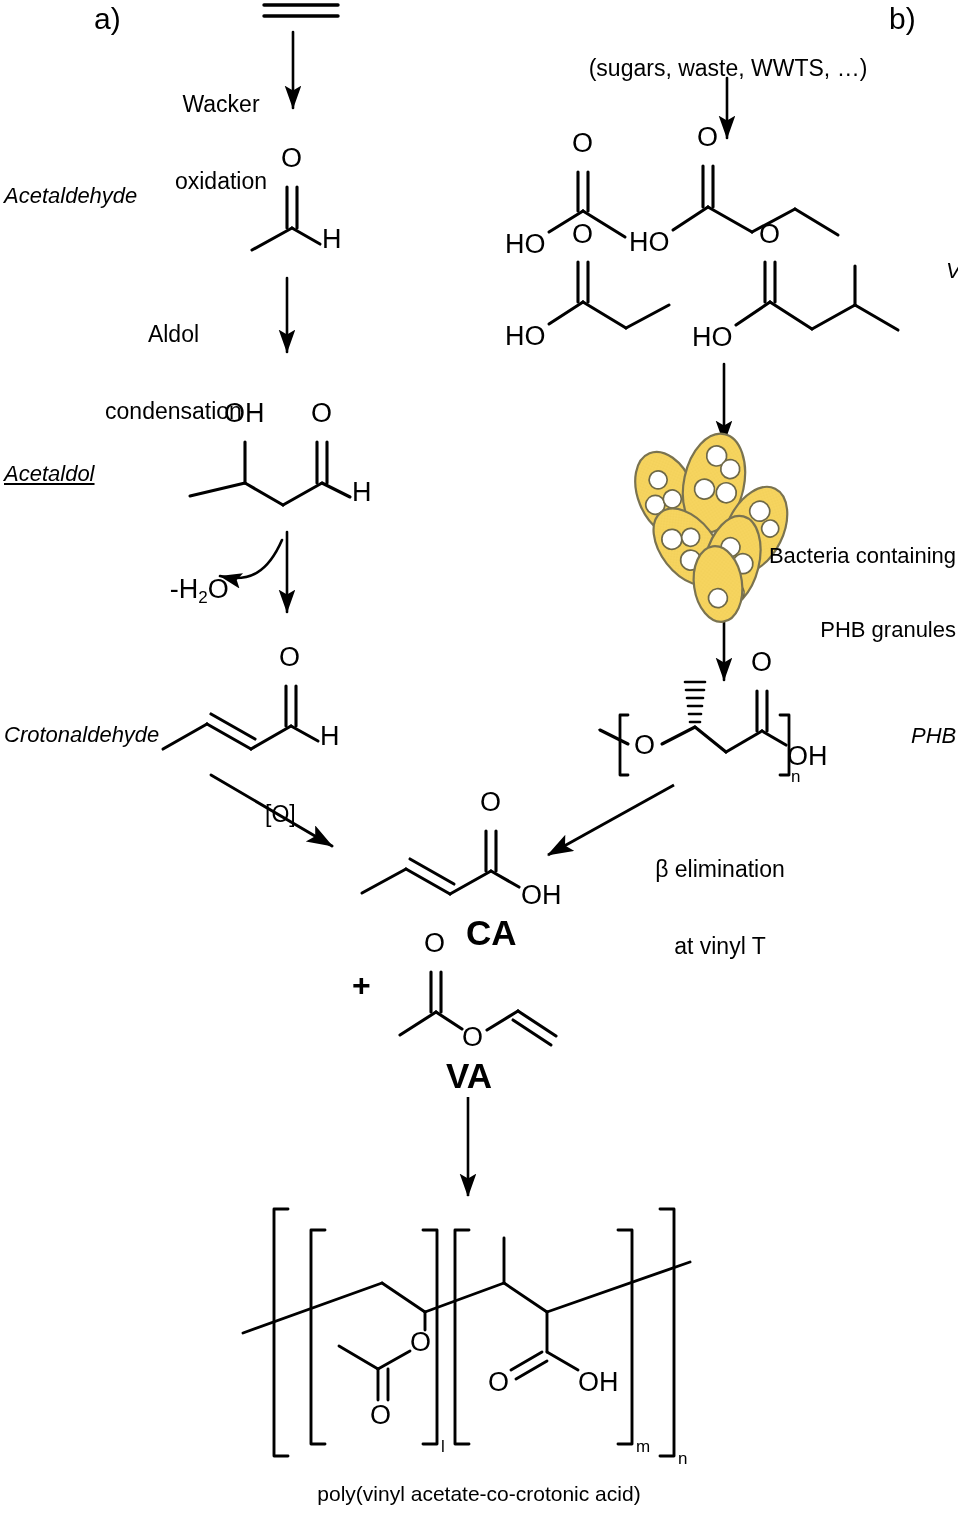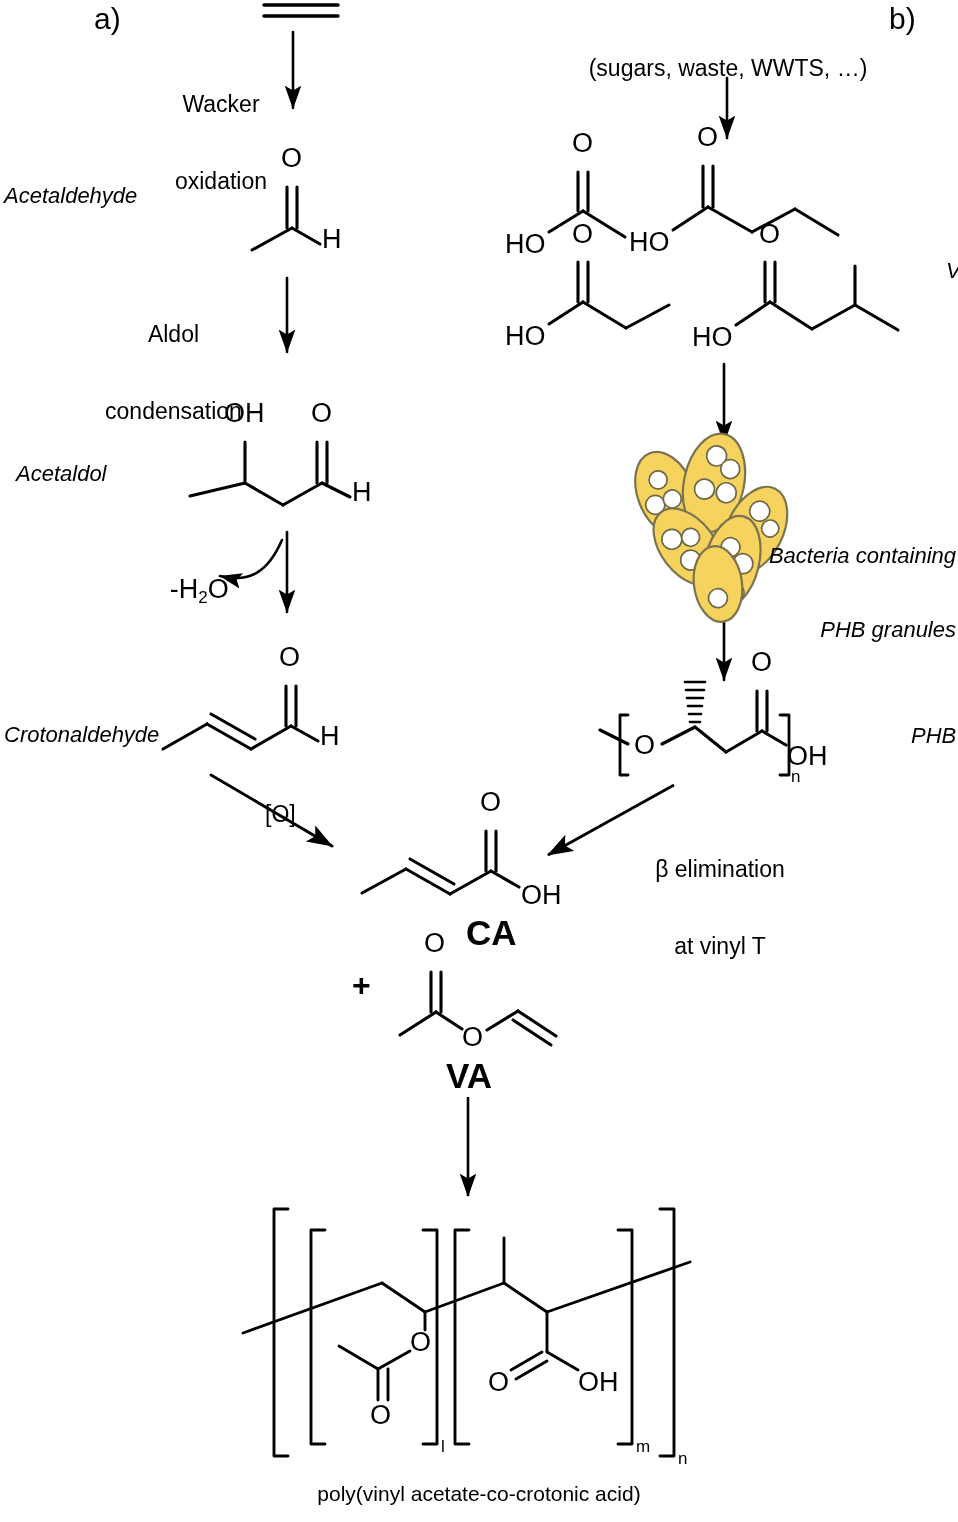--- a/index.html
+++ b/index.html
@@ -27,21 +27,21 @@
   .lbl {
     position: absolute;
     color: #000;
     white-space: pre;
     line-height: 1.12;
   }
   .panel-tag   { font-size: 30px; }
   .plain       { font-size: 23px; }
   .plain-c     { font-size: 23px; text-align: center; }
   .ital        { font-size: 22px; font-style: italic; }
-  .ital-r      { font-size: 22px; font-style: italic; text-align: right; }
+  .ital-r      { font-size: 22px; text-align: right; }
   .atom        { font-size: 27px; }
   .sub         { font-size: 17px; }
   .bold        { font-size: 35px; font-weight: bold; }
   .plus        { font-size: 32px; font-weight: bold; }
   .caption     { font-size: 21px; }
 </style>
 </head>
 <body>
 
 <div id="scheme">
@@ -296,21 +296,21 @@
     <div>Wacker</div>
     <div>oxidation</div>
   </div>
 
   <div class="lbl plain-c" style="left:86px; top:270px; width:175px;">
     <div>Aldol</div>
     <div>condensation</div>
   </div>
 
   <div class="lbl ital" style="left:4px; top:184px;text-align:center;">Acetaldehyde</div>
-  <div class="lbl ital" style="left:16px; top:462px;">Acetaldol</div>
+  <div class="lbl ital" style="left:4px; top:462px;text-decoration:underline;">Acetaldol</div>
   <div class="lbl ital" style="left:4px; top:723px;">Crotonaldehyde</div>
 
   <div class="lbl atom" style="left:281px; top:143px;">O</div>
   <div class="lbl atom" style="left:322px; top:224px;">H</div>
 
   <div class="lbl atom" style="left:224px; top:398px;">OH</div>
   <div class="lbl atom" style="left:311px; top:398px;">O</div>
   <div class="lbl atom" style="left:352px; top:477px;">H</div>
 
   <div class="lbl" style="left:152px; top:556px;">

